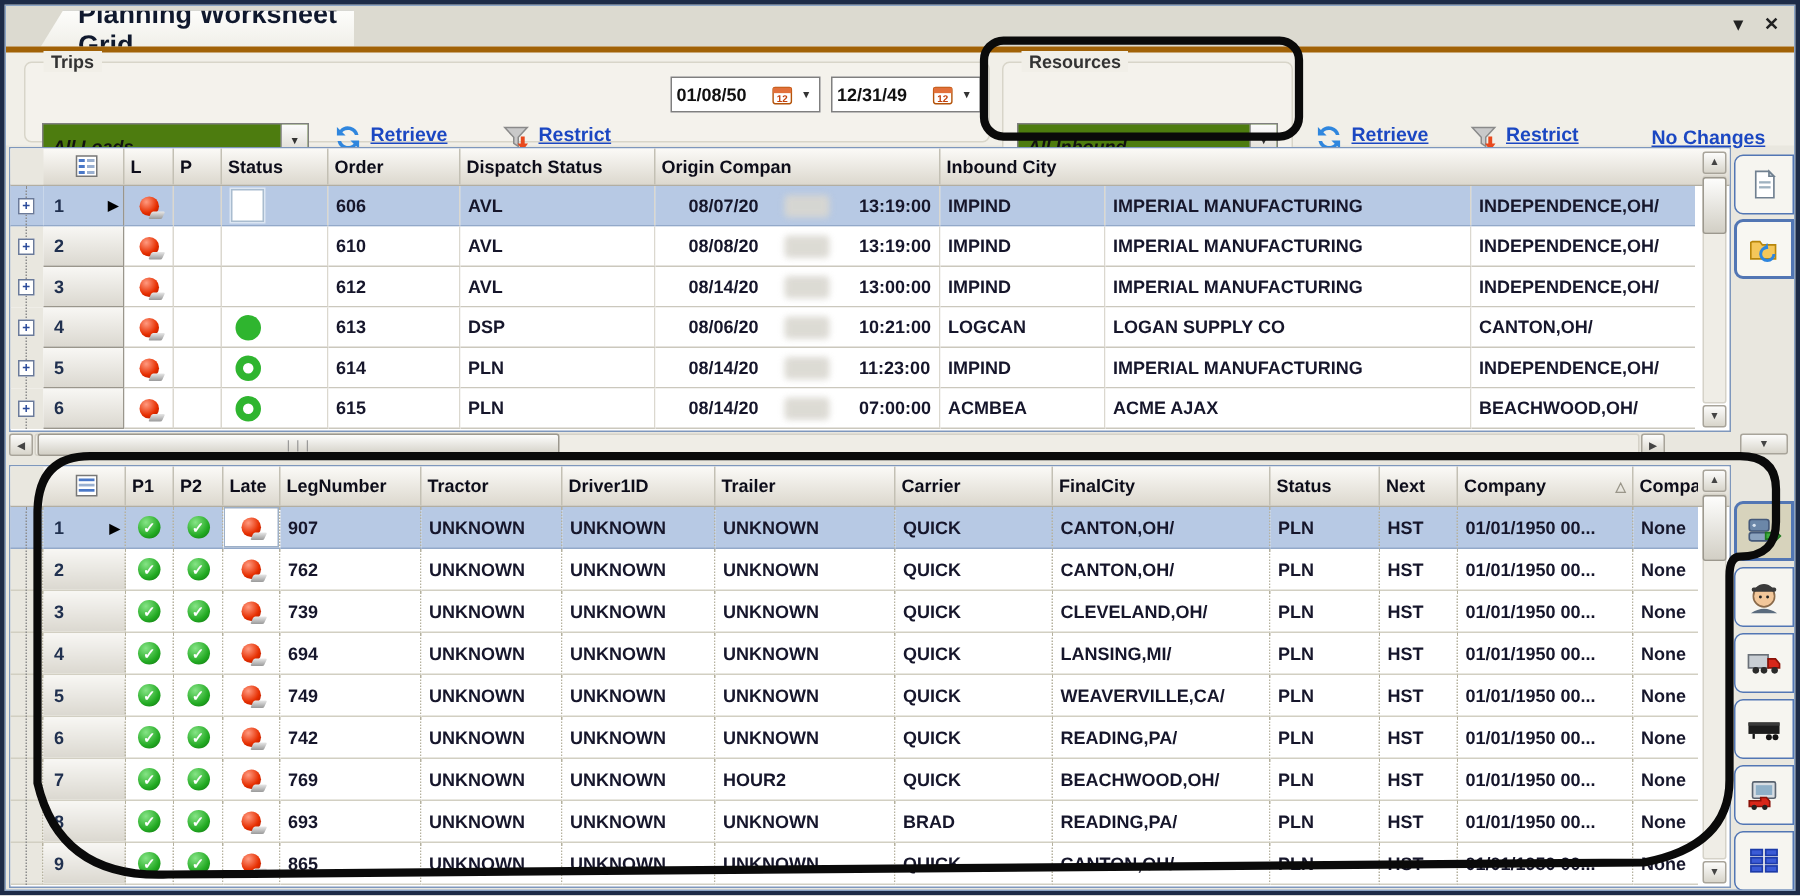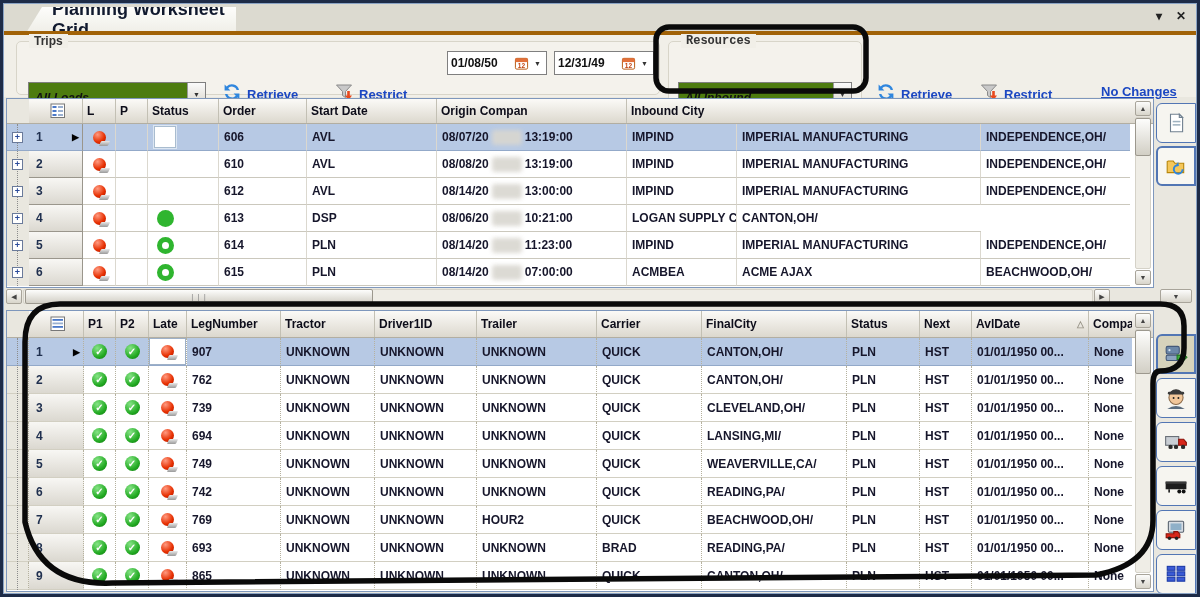--- a/index.html
+++ b/index.html
@@ -18,27 +18,27 @@
     display:flex; align-items:center; padding-left:26px;
     font-size:18px; font-weight:700; color:#10192e; }
   .win-btns { position:absolute; right:10px; top:5px; display:flex; gap:14px; font-size:12px; color:#222; font-weight:700; }
   .win-btns span { cursor:default; }
 
   
   .toolbar { position:absolute; left:4px; top:31px; right:4px; height:66px; background:#f1efe8; border-top:4px solid #a16207; }
   .gbox { position:absolute; border:1px solid #d8d5c9; border-radius:5px; background:#f4f2ec; }
   .gbox .glabel { position:absolute; top:-8px; left:12px; background:#f1efe8; padding:0 5px; font-size:12px; font-weight:700; color:#333; }
   .gbox-trips { left:12px; top:6px; width:644px; height:54px; }
-  .gbox-res   { left:664px; top:6px; width:194px; height:71px;font-family:Liberation Mono, monospace; }
+  .gbox-res   { left:664px; top:6px; width:194px; height:71px; }
 
   .combo { position:absolute; height:24px; background:#4d7c0f; border:1px solid #7f7f7f; display:flex; align-items:flex-end;font-style:italic; }
   .combo .cval { flex:1; padding-left:6px; font-size:12px; font-weight:700; color:#111; white-space:nowrap; overflow:hidden; }
   .combo .cbtn { width:18px; height:100%; border-left:1px solid #9a9a9a; background:linear-gradient(#fbfbfb,#d9d6cc);
     display:flex; align-items:center; justify-content:center; font-size:7px; color:#333; }
-  .link { display:inline-flex; align-items:flex-end; gap:5px; font-size:13px; font-weight:700; color:#1b47c2; text-decoration:underline; cursor:pointer; }
+  .link { display:inline-flex; align-items:flex-start; gap:5px; font-size:13px; font-weight:700; color:#1b47c2; text-decoration:underline; cursor:pointer; }
   .tool-item { position:absolute; top:16px; }
   .datebox { position:absolute; top:16px; height:24px; background:#fff; border:1px solid #7f7f7f; display:flex; align-items:center; padding:0 3px; gap:3px; }
   .datebox .dval { font-size:12px; font-weight:700; color:#111; }
   .datebox .dcaret { font-size:7px; color:#333; padding:0 2px; }
 
   
   .gridbox { position:absolute; left:6px; width:1148px; background:#fff; border:1px solid #7e97bc; }
   .gridbox-top { top:98px;  height:190px; }
   .gridbox-bot { top:310px; height:282px; }
 
@@ -75,21 +75,21 @@
   
   .icon-bell { position:relative; width:13px; height:13px; border-radius:50%;
     background:radial-gradient(circle at 35% 28%, #ff9a80, #e62e00 58%, #9e1400); flex:none; }
   .icon-bell::after { content:""; position:absolute; right:-3px; bottom:-2px; width:9px; height:5px;
     background:linear-gradient(#e8e8e8,#9a9a9a); transform:skewX(-25deg); border-radius:1px; }
   .icon-check { width:15px; height:15px; border-radius:50%; flex:none;
     background:radial-gradient(circle at 35% 28%, #86e486, #22aa22 62%, #107010);
     color:#fff; font-size:10px; font-weight:700; display:flex; align-items:center; justify-content:center; }
   .icon-check::before { content:"✓"; }
 
-  .datecell span { flex:none; }
+  .datecell span { flex:none;margin-left:17px; }
   .smudge { display:inline-block; width:30px; height:15px; margin:0 3px; background:#d9d7d0; opacity:.9;
     filter:blur(2px); border-radius:3px; }
 
   
   .expline { position:absolute; border-left:1px dotted #8c8c8c; width:0; z-index:2; }
   .expbox { position:absolute; width:11px; height:11px; background:#fff; border:1px solid #6a7a9a; z-index:3;
     font-size:9px; line-height:9px; text-align:center; color:#2a4a9a; font-weight:700; }
   .expbox::before { content:"+"; }
 
   
@@ -202,21 +202,21 @@
           <rect x="2.5" y="11" width="4" height="2" fill="#4a78c8"></rect>
             <rect x="8" y="3" width="5" height="2" fill="#9ab0d0"></rect>
           <rect x="8" y="7" width="5" height="2" fill="#9ab0d0"></rect>
             <rect x="8" y="11" width="5" height="2" fill="#9ab0d0"></rect>
         </svg>
       </div>
       <div class="hcell">L</div>
       <div class="hcell">P</div>
       <div class="hcell">Status</div>
       <div class="hcell">Order</div>
-      <div class="hcell">Start Date</div>
+      <div class="hcell">Dispatch Status</div>
       <div class="hcell">Origin Compan</div>
       <div class="hcell noborder">Inbound City</div>
     </div>
 
     <div>
 
         <div class="trow trow-top selected">
           <div class="cell expandcell"></div>
           <div class="cell rowhdr">
             <span>1</span>
@@ -304,20 +304,21 @@
           <div class="cell">
             <span class="status-shape s-dot"></span>
           </div>
           <div class="cell">613</div>
           <div class="cell">DSP</div>
           <div class="cell datecell">
             <span>08/06/20</span>
             <span class="smudge"></span>
             <span>10:21:00</span>
           </div>
+          <div class="cell">LOGCAN</div>
           <div class="cell">LOGAN SUPPLY CO</div>
           <div class="cell" style="border-right:none">CANTON,OH/</div>
         </div>
 
         <div class="trow trow-top">
           <div class="cell expandcell"></div>
           <div class="cell rowhdr">
             <span>5</span>
             <span class="rowmarker"></span>
           </div>
@@ -416,21 +417,21 @@
       <div class="hcell">Late</div>
       <div class="hcell">LegNumber</div>
       <div class="hcell">Tractor</div>
       <div class="hcell">Driver1ID</div>
       <div class="hcell">Trailer</div>
       <div class="hcell">Carrier</div>
       <div class="hcell">FinalCity</div>
       <div class="hcell">Status</div>
       <div class="hcell">Next</div>
       <div class="hcell">
-        <span>AvlDate</span>
+        <span>Company</span>
         <span class="sortglyph">△</span>
       </div>
       <div class="hcell noborder">Compan</div>
     </div>
 
     <div>
 
         <div class="trow trow-bot selected">
           <div class="cell expandcell"></div>
           <div class="cell rowhdr">

